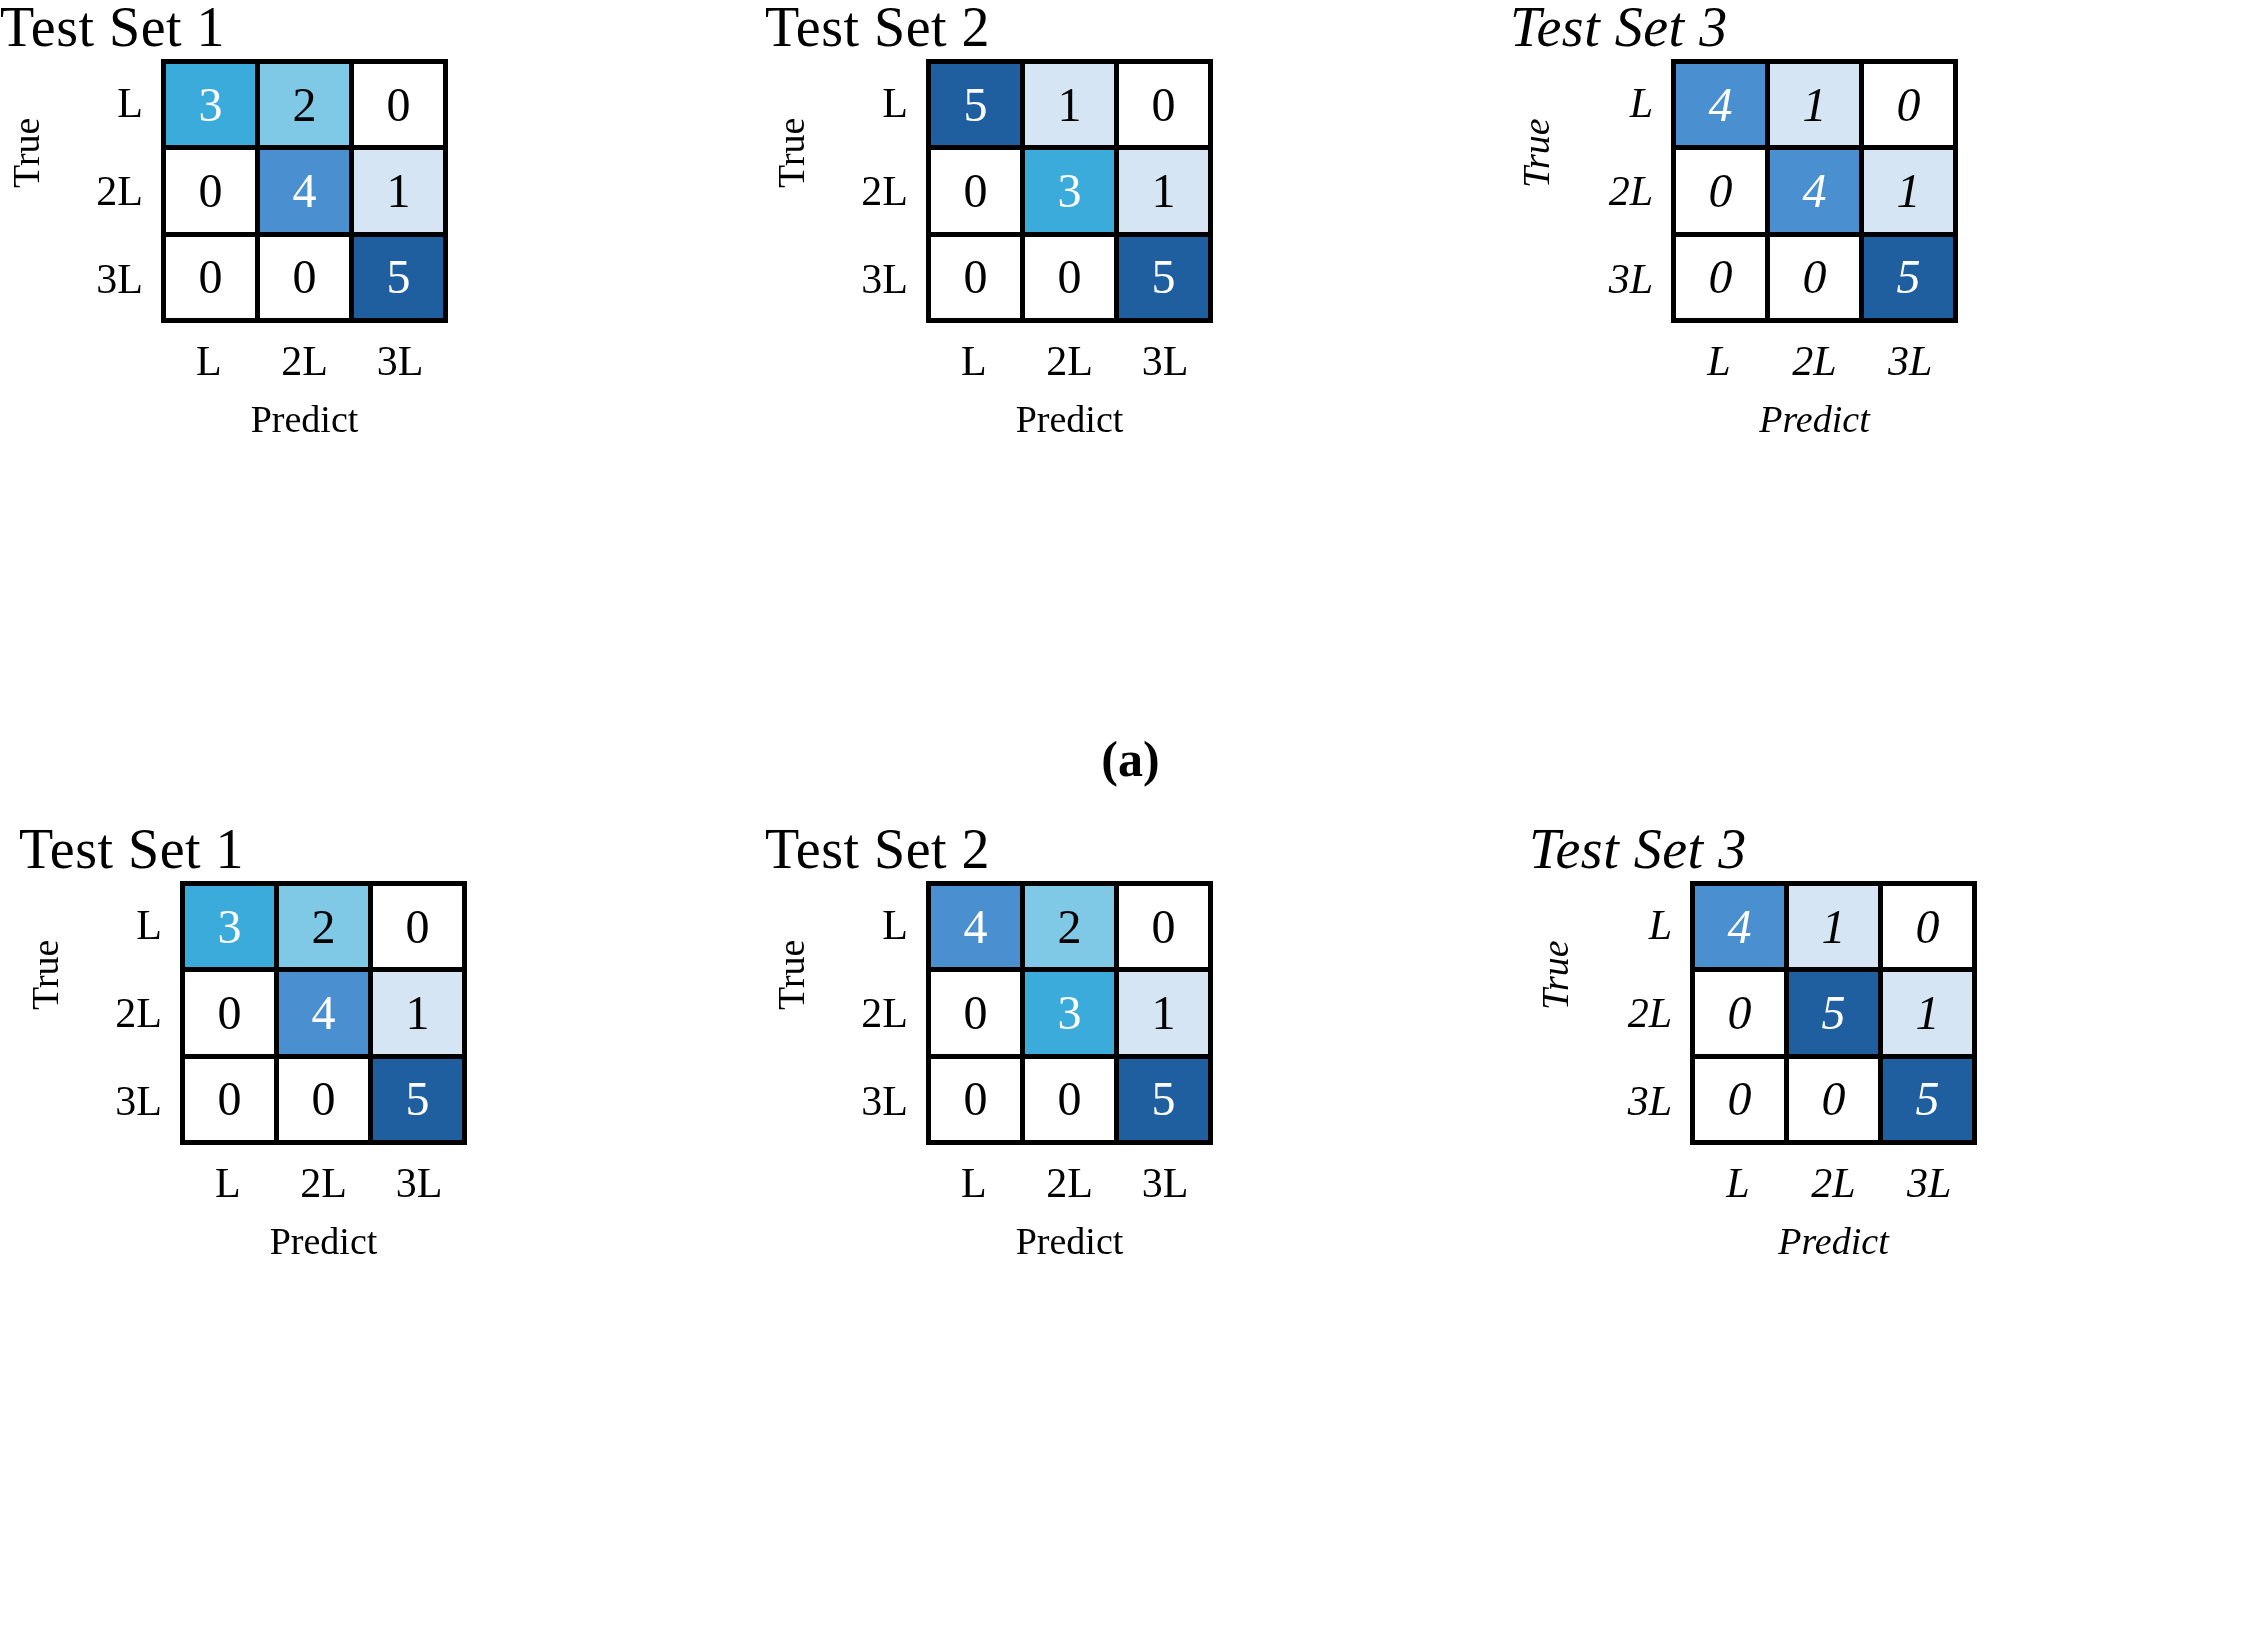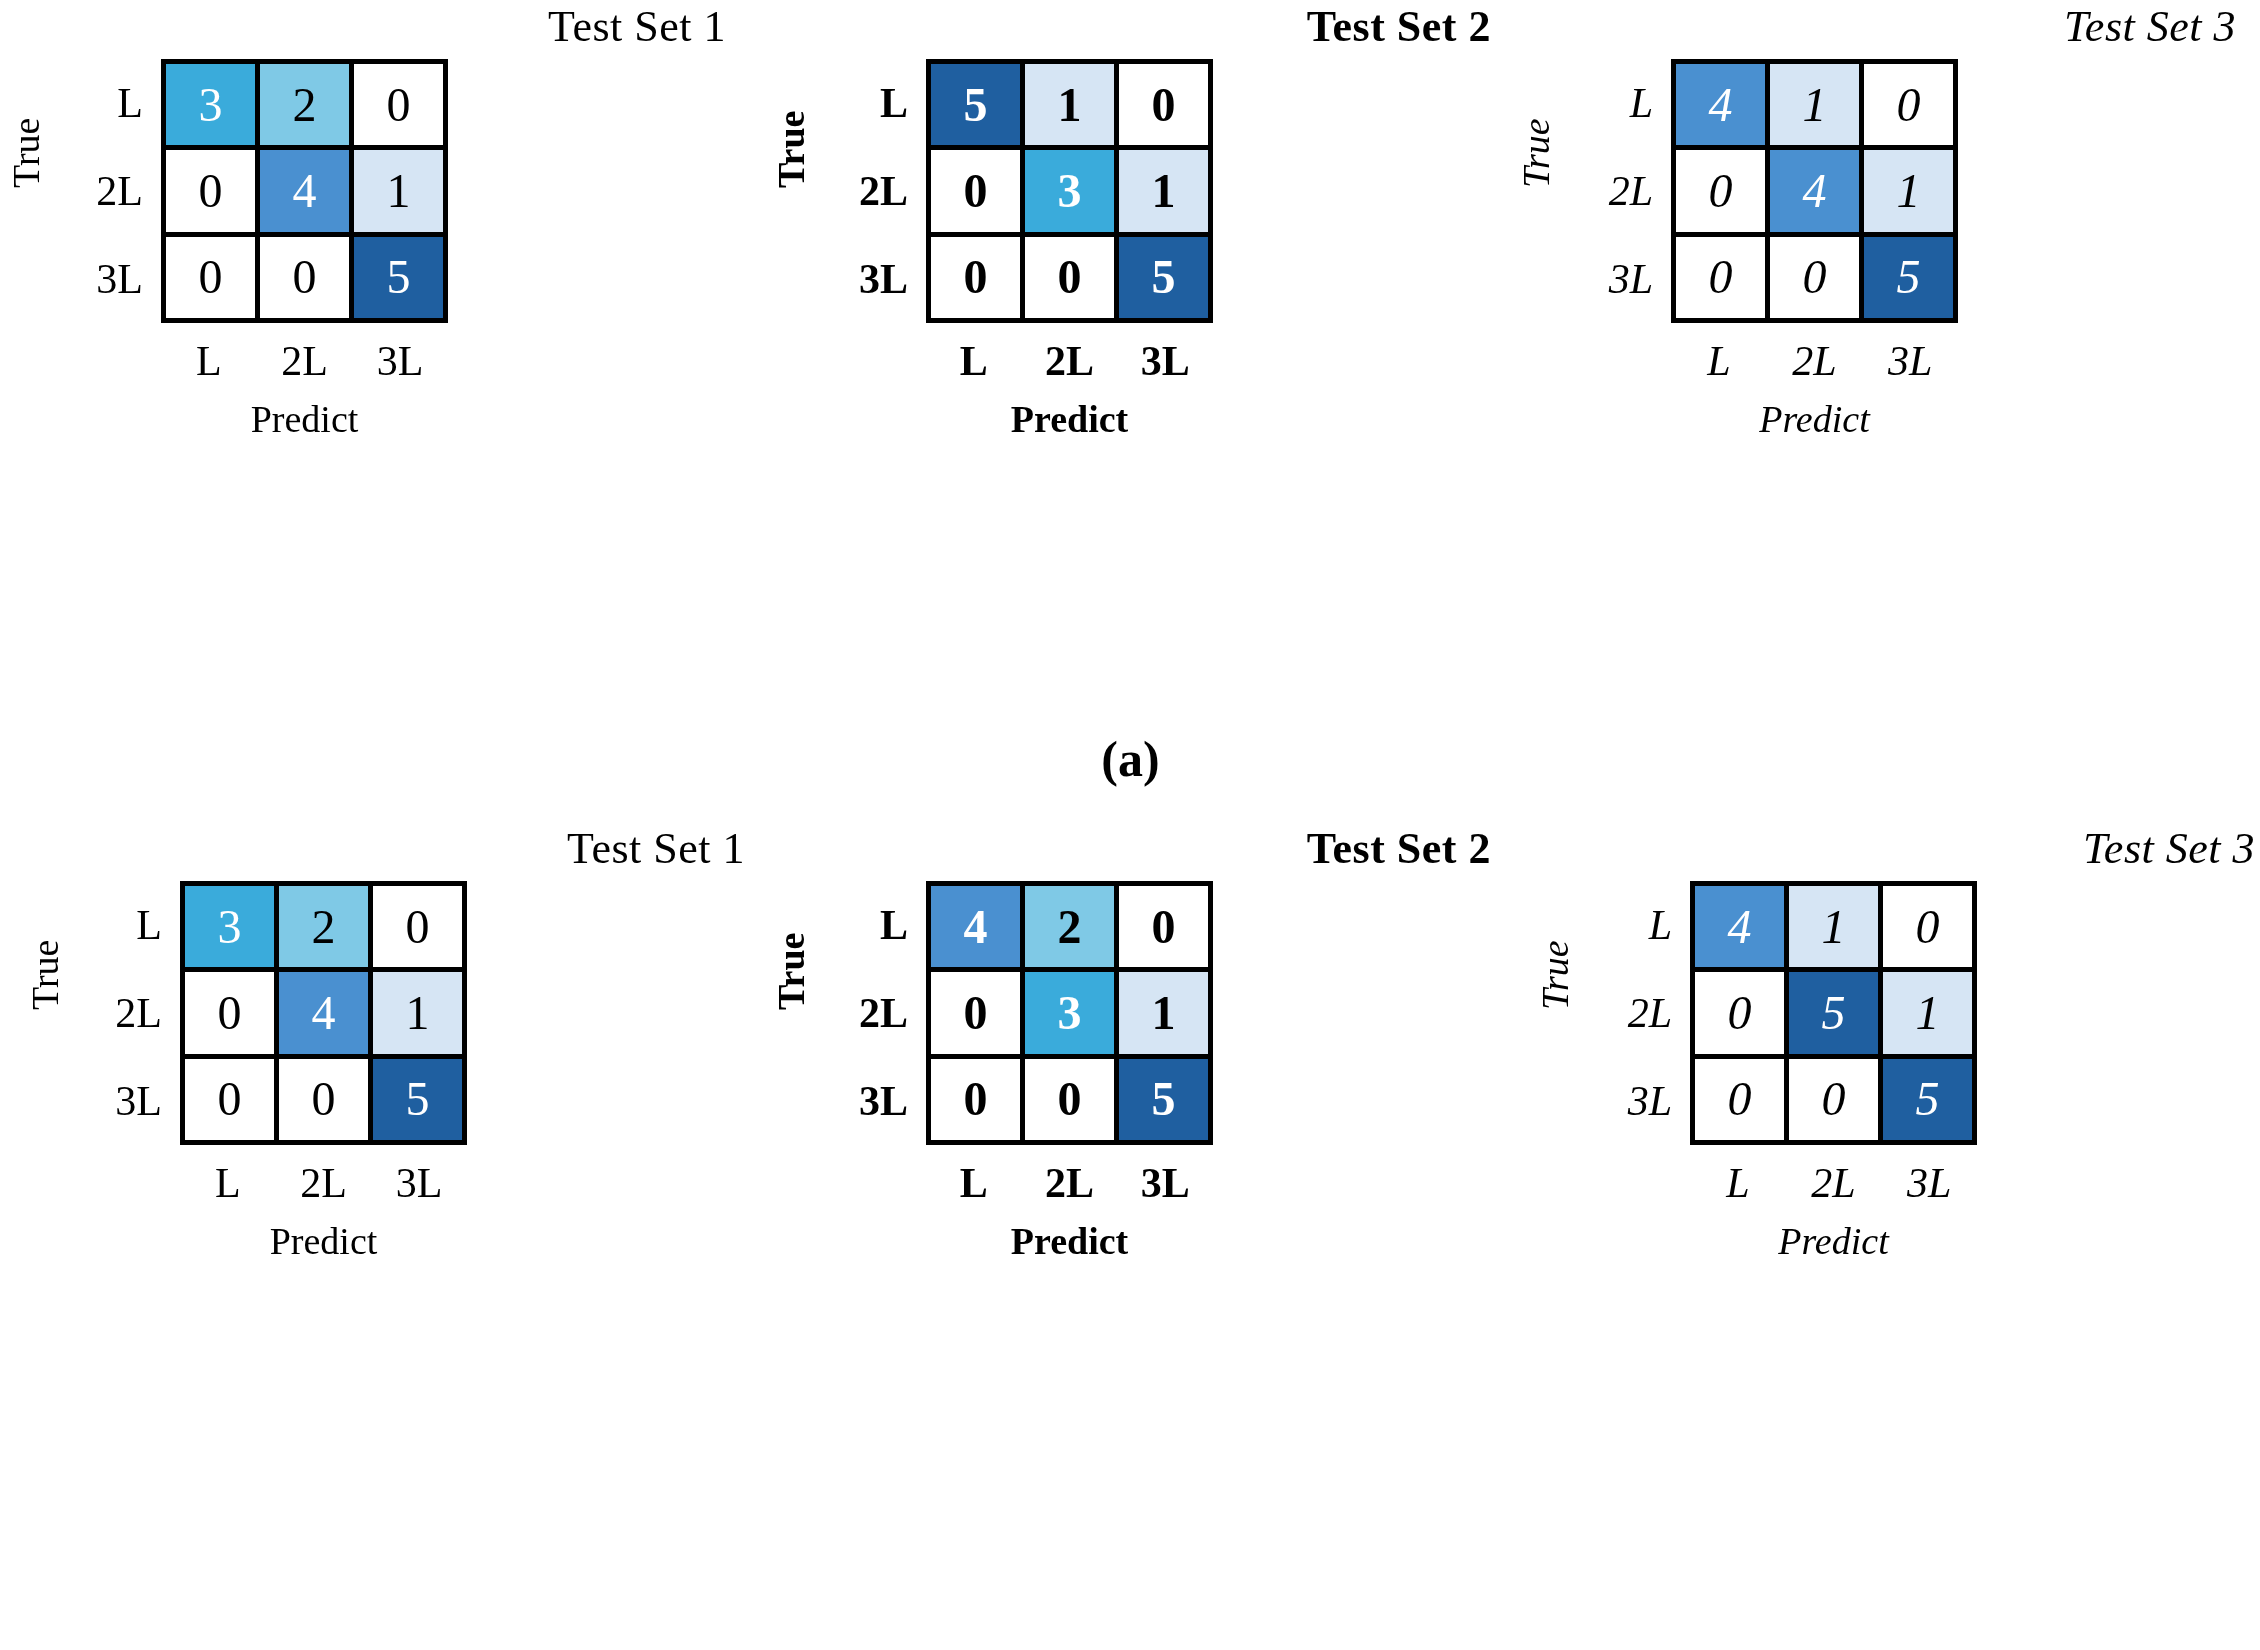--- a/index.html
+++ b/index.html
@@ -31,33 +31,33 @@
   }
 
   
   .cm {
     position: absolute;
     top: 0;
     width: 726px;
     height: 669px;
   }
   #a-cm-0, #b-cm-0 { left: 0px;    }
-  #a-cm-1, #b-cm-1 { left: 765px; font-weight: bold;  }
+  #a-cm-1, #b-cm-1 { left: 765px;  }
   #a-cm-2, #b-cm-2 { left: 1510px; font-style: italic; }
   #b-cm-0 { left: 19px; }
   #b-cm-1 { left: 765px; }
   #b-cm-2 { left: 1529px; }
 
   .cm-title {
     position: absolute;
     top: 0px;
     left: 0;
     width: 726px;
-    text-align: right;
-    font-size: 44px;
+    text-align: left;
+    font-size: 56px;
     line-height: 54px;
     letter-spacing: 0.5px;
     white-space: nowrap;
   }
 
   
   .cm-body {
     position: absolute;
     top: 59px;
     left: 0;

